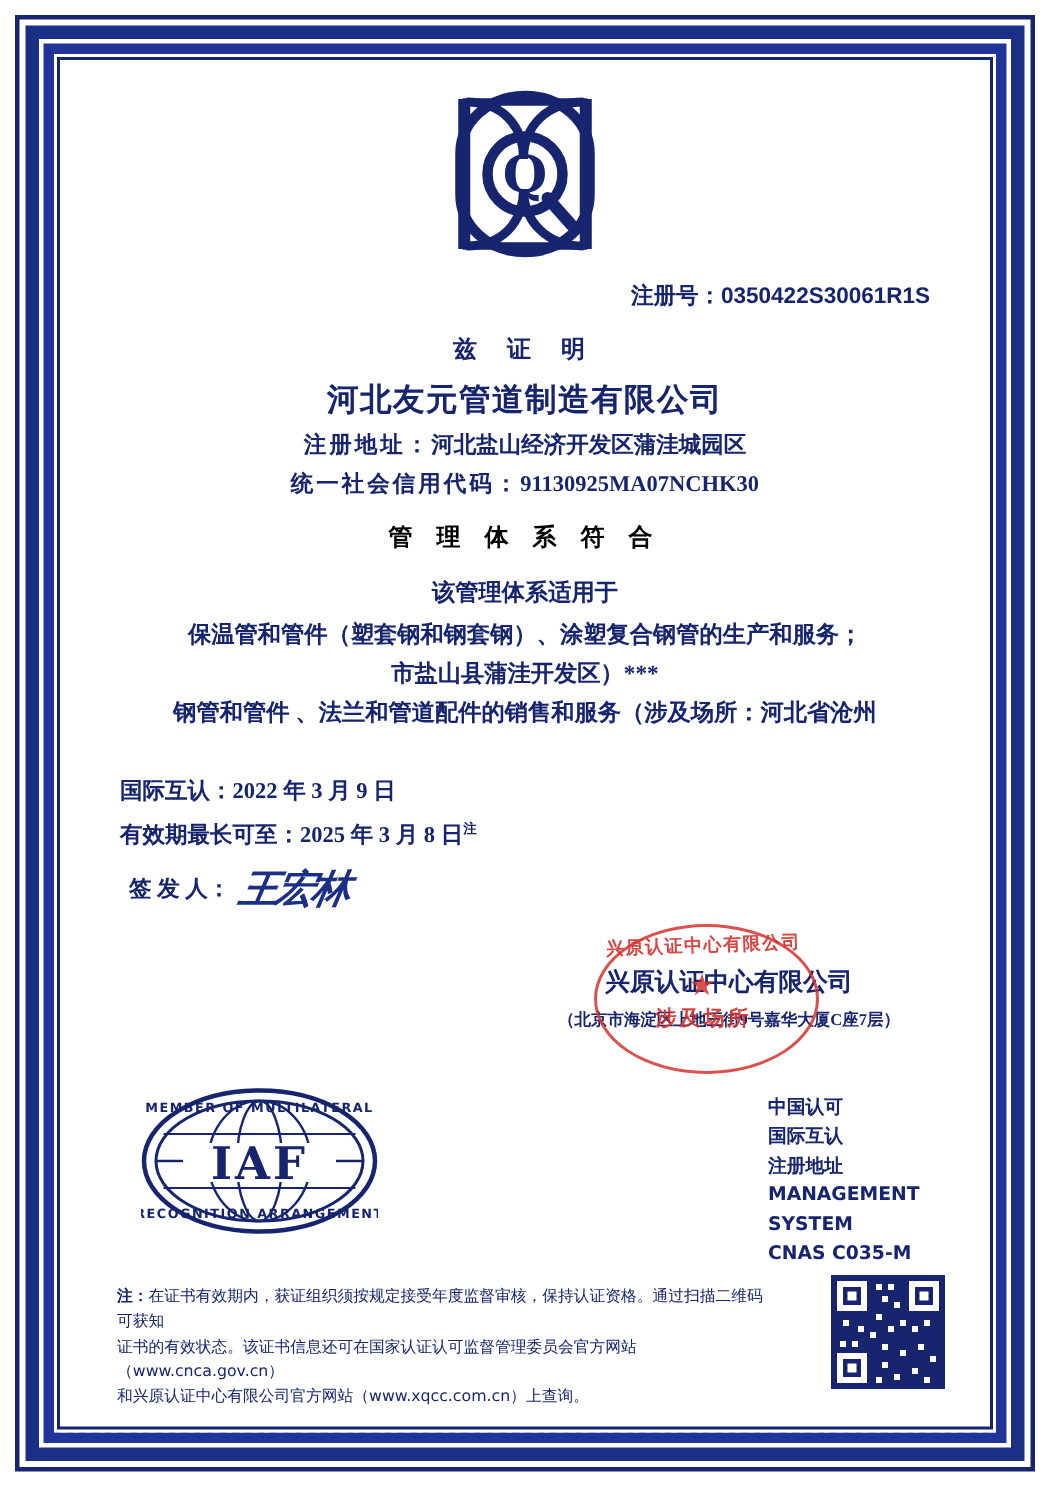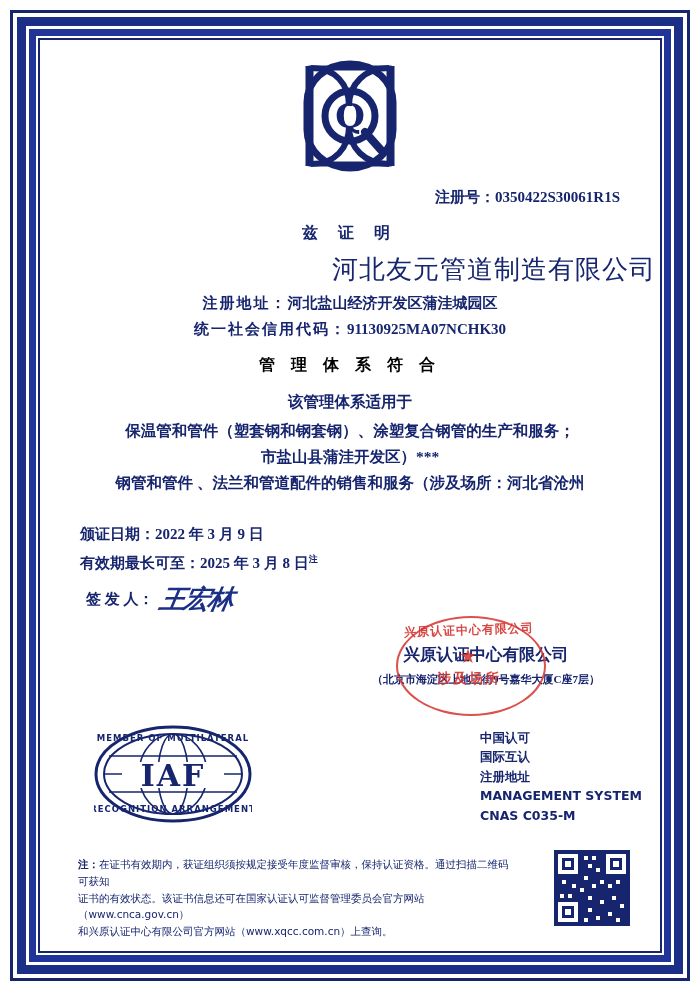--- a/index.html
+++ b/index.html
@@ -60,37 +60,36 @@
     margin-top:8px;
     color:#16256e;
     font-family:"DejaVu Serif", serif;
   }
   .regline{
     text-align:right;
     font-size:15px;
     font-weight:bold;
     margin:14px 36px 0 0;
     color:#16256e;
-    font-family:Liberation Serif, serif;
+    font-family:Liberation Sans, sans-serif;
   }
   .center{text-align:center;}
   .hereby{
     font-size:16px;
     font-weight:bold;
     letter-spacing:8px;
     margin-top:16px;
     color:#16256e;
   }
   .company{
-    font-size:26px;
-    font-weight:normal;
+    font-size:21px;
+    font-weight:bold;
     margin-top:8px;
     letter-spacing:1px;
     color:#16256e;
-    text-align:right;
   }
   .kv{
     font-size:15px;
     margin-top:7px;
     color:#16256e;
     font-weight:bold;
   }
   .kv .k{letter-spacing:2px;}
   .sys-label{
     font-size:16px;
@@ -202,21 +201,21 @@
   }
   .iaf{
     position:absolute;left:40px;top:0;
     width:158px;height:100px;
   }
   .cnas{
     position:absolute;left:265px;top:6px;
     width:160px;height:92px;
   }
   .cnas-text{
-    position:absolute;left:426px;top:4px;
+    position:absolute;left:458px;top:4px;
     font-size:12.5px;line-height:1.55;
     color:#16256e;font-weight:bold;
     font-family:"DejaVu Sans", sans-serif;
   }
   
   .note{
     position:absolute;
     left:34px;right:140px;
     top:812px;
     font-size:10.5px;
@@ -281,21 +280,21 @@
 
     <div class="sys-label center">管 理 体 系 符 合</div>
 
     <div class="scope-label center">该管理体系适用于</div>
     <div class="scope-body">保温管和管件（塑套钢和钢套钢）、涂塑复合钢管的生产和服务；</div>
     <div class="scope-body" style="margin-top:2px">市盐山县蒲洼开发区）***</div>
     <div class="scope-body" style="margin-top:2px">钢管和管件 、法兰和管道配件的销售和服务（涉及场所：河北省沧州</div>
 
     <div class="dates">
       <div class="row">
-        <span>颁证日期：</span><span>2022 年 3 月 9 日</span>
+        <span>国际互认：</span><span>2022 年 3 月 9 日</span>
       </div>
       <div class="row">
         <span>有效期最长可至：</span><span>2025 年 3 月 8 日</span><span class="sup">注</span>
       </div>
     </div>
 
     <div class="signer">
       <span>签 发 人：</span>
       <span class="sig-script">王宏林</span>
     </div>

